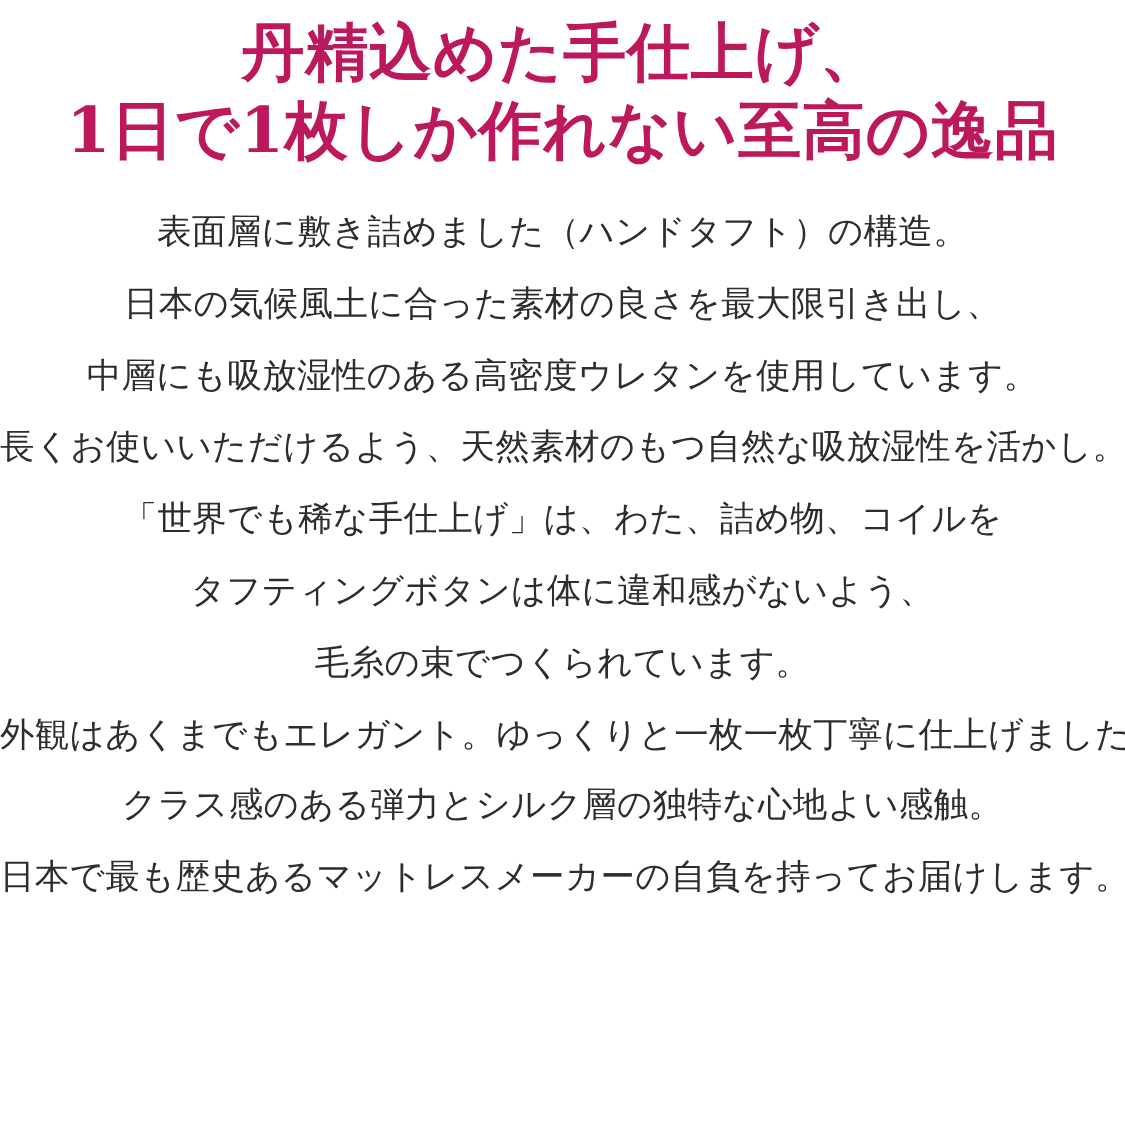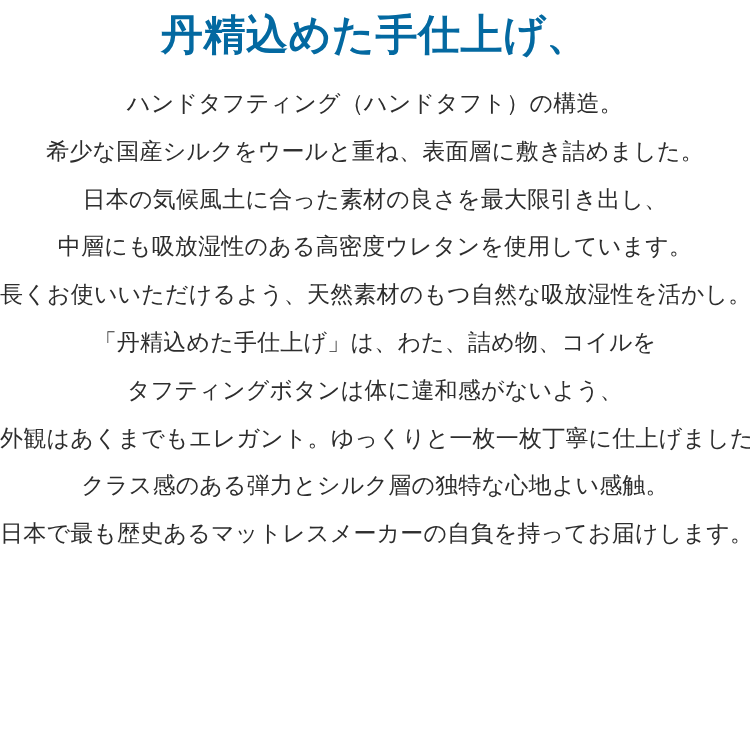--- a/index.html
+++ b/index.html
@@ -20,21 +20,21 @@
       text-align: center;
       font-family: "DejaVu Serif", "Liberation Serif", serif;
     }
     .title {
       margin: 9px 0 0 0;
       padding: 0;
       font-size: 42px;
       line-height: 52px;
       font-weight: 600;
       letter-spacing: 0.5px;
-      color: #0369a1;
+      color: #be185d;
     }
     .title-line {
       display: block;
       white-space: nowrap;
     }
     .body-text {
       margin-top: 19px;
       font-size: 23px;
       line-height: 47.8px;
       font-weight: 400;
@@ -46,26 +46,27 @@
       padding: 0;
       white-space: nowrap;
     }
   </style>
 </head>
 <body>
 
 <div class="page">
   <h1 class="title">
     <span class="title-line">丹精込めた手仕上げ、</span>
+    <span class="title-line">1日で1枚しか作れない至高の逸品</span>
   </h1>
   <div class="body-text">
-    <p>ハンドタフティング（ハンドタフト）の構造。</p>
-    <p>希少な国産シルクをウールと重ね、表面層に敷き詰めました。</p>
+    <p>表面層に敷き詰めました（ハンドタフト）の構造。</p>
     <p>日本の気候風土に合った素材の良さを最大限引き出し、</p>
     <p>中層にも吸放湿性のある高密度ウレタンを使用しています。</p>
     <p>長くお使いいただけるよう、天然素材のもつ自然な吸放湿性を活かし。</p>
-    <p>「丹精込めた手仕上げ」は、わた、詰め物、コイルを</p>
+    <p>「世界でも稀な手仕上げ」は、わた、詰め物、コイルを</p>
     <p>タフティングボタンは体に違和感がないよう、</p>
+    <p>毛糸の束でつくられています。</p>
     <p>外観はあくまでもエレガント。ゆっくりと一枚一枚丁寧に仕上げました。</p>
     <p>クラス感のある弾力とシルク層の独特な心地よい感触。</p>
     <p>日本で最も歴史あるマットレスメーカーの自負を持ってお届けします。</p>
   </div>
 </div>
 
 </body></html>

